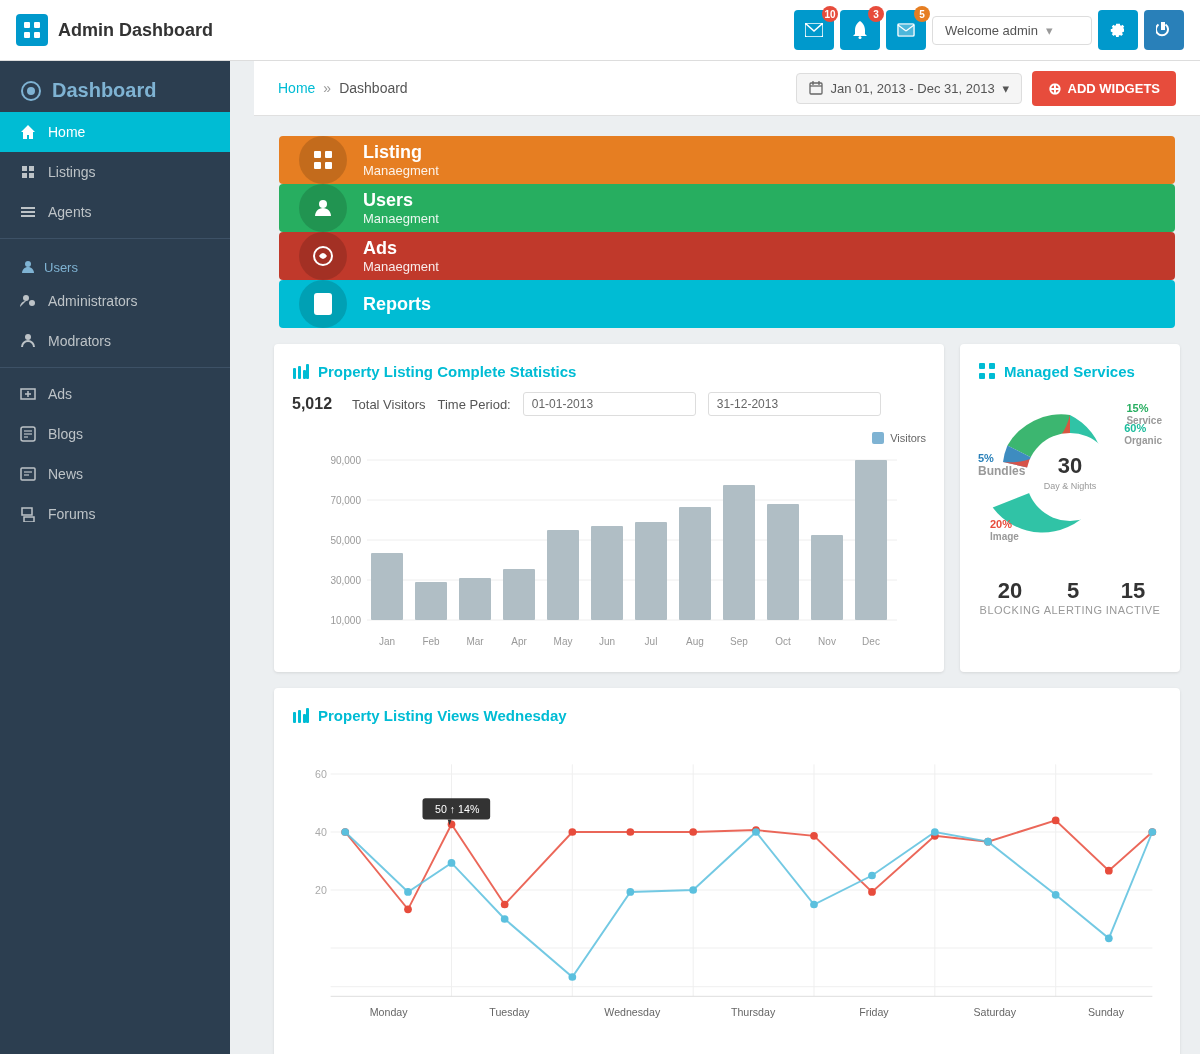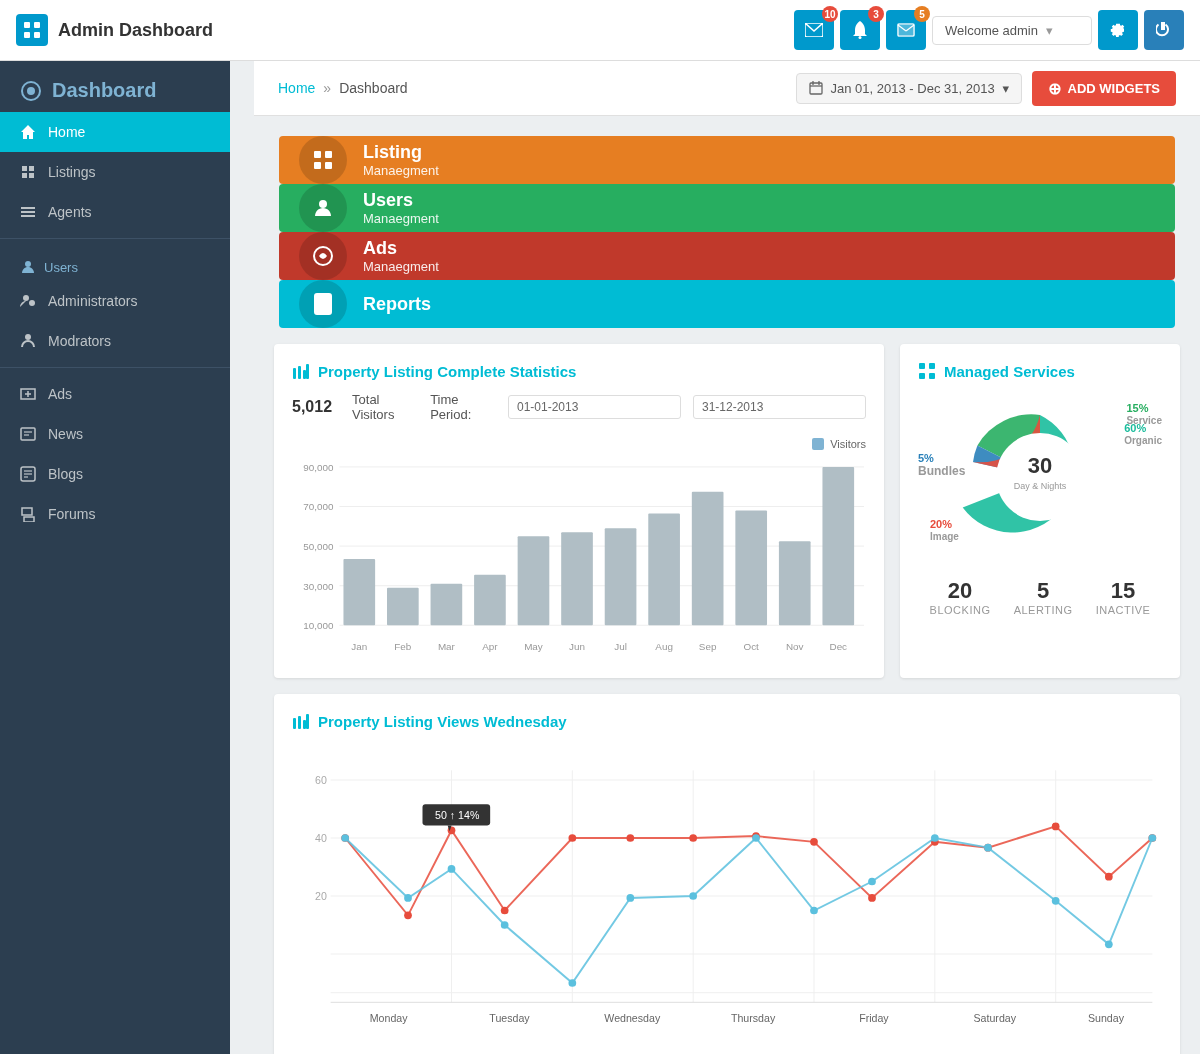--- a/index.html
+++ b/index.html
@@ -54,21 +54,21 @@
     .widget-card-icon { width: 48px; height: 48px; background: rgba(0,0,0,0.15); border-radius: 50%; display: flex; align-items: center; justify-content: center; }
     .widget-card-icon svg { fill: #fff; }
     .widget-card-text { color: #fff; }
     .widget-card-title { font-size: 18px; font-weight: 600; }
     .widget-card-sub { font-size: 13px; opacity: 0.9; }
 
     
     .stats-row { display: flex; gap: 16px; padding: 16px 20px; }
     .stats-panel { background: #fff; border-radius: 4px; padding: 18px; box-shadow: 0 1px 3px rgba(0,0,0,0.1); }
     .stats-panel.main { flex: 1; }
-    .stats-panel.side { width: 280px; }
+    .stats-panel.side { width: 220px; }
     .stats-panel-title { display: flex; align-items: flex-end; gap: 8px; color: #00bcd4; font-size: 15px; font-weight: 600; margin-bottom: 12px; }
     .stats-panel-title svg { fill: #00bcd4; }
     .stats-info { font-size: 13px; color: #555; margin-bottom: 16px; display: flex; align-items: center; gap: 12px; }
     .stats-total { font-size: 16px; font-weight: 700; color: #333; margin-right: 8px; }
     .date-input { border: 1px solid #ddd; border-radius: 3px; padding: 4px 8px; font-size: 12px; color: #666; }
     .chart-legend { display: flex; align-items: center; gap: 6px; font-size: 11px; color: #666; margin-bottom: 6px; justify-content: flex-end; }
     .legend-dot { width: 12px; height: 12px; background: #7fb3d3; border-radius: 2px; }
     .donut-stats { display: flex; justify-content: space-around; margin-top: 16px; text-align: center; }
     .donut-stat-num { font-size: 22px; font-weight: 700; color: #333; }
     .donut-stat-label { font-size: 11px; color: #999; text-transform: uppercase; letter-spacing: 0.5px; }
@@ -193,34 +193,34 @@
     <div class="sidebar-divider"></div>
     <div class="sidebar-item">
       <svg width="16" height="16" viewBox="0 0 16 16" fill="currentColor">
           <path d="M1 3h14v10H1z" fill="none" stroke="currentColor" stroke-width="1.5"></path>
           <path d="M5 8h6M8 5v6" stroke="currentColor" stroke-width="1.5"></path>
         </svg>
       <span>Ads</span>
     </div>
     <div class="sidebar-item">
       <svg width="16" height="16" viewBox="0 0 16 16" fill="currentColor">
-          <rect x="1" y="2" width="14" height="12" rx="1" fill="none" stroke="currentColor" stroke-width="1.5"></rect>
-          <line x1="4" y1="6" x2="12" y2="6" stroke="currentColor" stroke-width="1.2"></line>
-          <line x1="4" y1="9" x2="9" y2="9" stroke="currentColor" stroke-width="1.2"></line>
-        </svg>
-      <span>News</span>
-    </div>
-    <div class="sidebar-item">
-      <svg width="16" height="16" viewBox="0 0 16 16" fill="currentColor">
           <rect x="1" y="1" width="14" height="14" rx="2" fill="none" stroke="currentColor" stroke-width="1.5"></rect>
           <line x1="4" y1="5" x2="12" y2="5" stroke="currentColor" stroke-width="1.2"></line>
           <line x1="4" y1="8" x2="12" y2="8" stroke="currentColor" stroke-width="1.2"></line>
           <line x1="4" y1="11" x2="8" y2="11" stroke="currentColor" stroke-width="1.2"></line>
         </svg>
       <span>Blogs</span>
+    </div>
+    <div class="sidebar-item">
+      <svg width="16" height="16" viewBox="0 0 16 16" fill="currentColor">
+          <rect x="1" y="2" width="14" height="12" rx="1" fill="none" stroke="currentColor" stroke-width="1.5"></rect>
+          <line x1="4" y1="6" x2="12" y2="6" stroke="currentColor" stroke-width="1.2"></line>
+          <line x1="4" y1="9" x2="9" y2="9" stroke="currentColor" stroke-width="1.2"></line>
+        </svg>
+      <span>News</span>
     </div>
     <div class="sidebar-item">
       <svg width="16" height="16" viewBox="0 0 16 16" fill="currentColor">
           <path d="M2 2h10v7H2z" fill="none" stroke="currentColor" stroke-width="1.5"></path>
           <path d="M4 11h10v5H4z" fill="none" stroke="currentColor" stroke-width="1.5"></path>
         </svg>
       <span>Forums</span>
     </div>
   </div>
 

